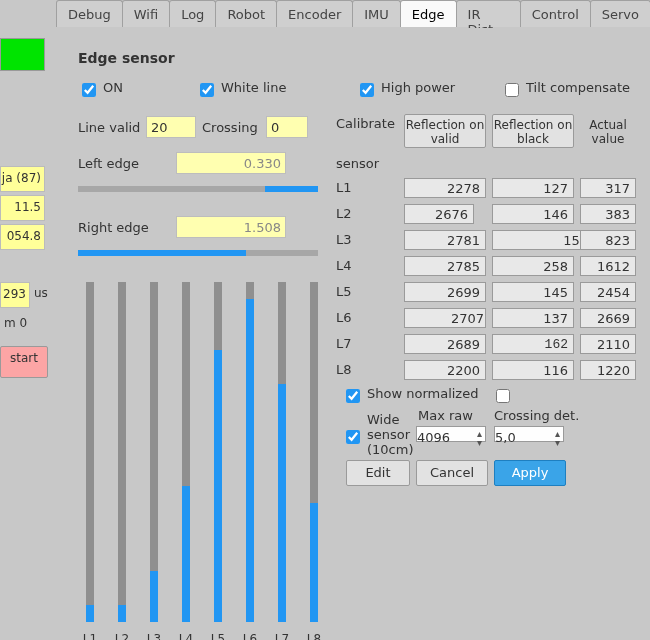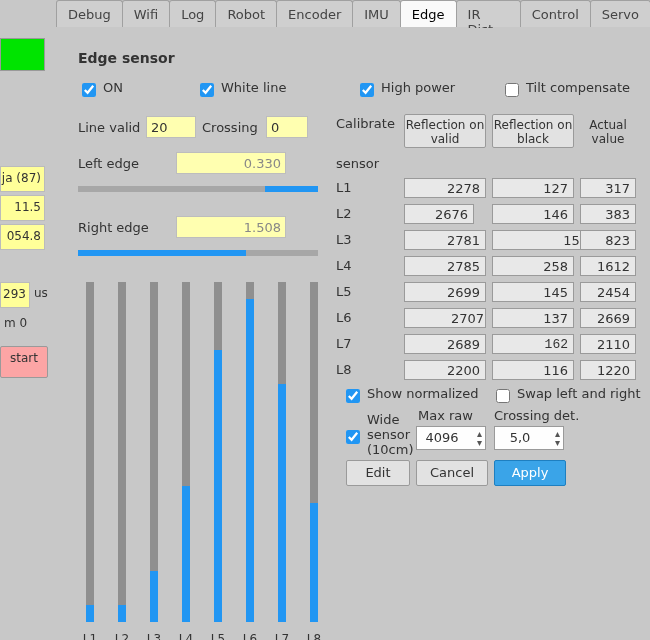--- a/index.html
+++ b/index.html
@@ -31,21 +31,21 @@
   
   .prog{position:absolute;height:6px;background:#a7a7a7;}
   .prog .fill{position:absolute;height:6px;background:#2196f3;top:0;}
 
   
   .hd{position:absolute;text-align:center;font-size:12px;line-height:14px;}
   .hd-btn{position:absolute;background:#e2e2e2;border:1px solid #9a9a9a;text-align:center;font-size:12px;line-height:14px;padding-top:3px;box-sizing:border-box;border-radius:2px;height:34px;cursor:pointer;}
   .cell{position:absolute;height:20px;background:#e8e8e8;border:1px solid #9a9a9a;box-sizing:border-box;text-align:right;padding:2px 5px 0 0;font-size:13px;}
   .slabel{position:absolute;font-size:13px;}
 
-  .num-in{position:absolute;height:24px;background:#fefefe;border:1px solid #9a9a9a;box-sizing:border-box;text-align:center;padding:3px 18px 0 0;font-size:13px;}
+  .num-in{position:absolute;height:16px;background:#fefefe;border:1px solid #9a9a9a;box-sizing:border-box;text-align:left;padding:3px 18px 0 0;font-size:13px;}
   .spin{position:absolute;right:3px;top:2px;font-size:10px;line-height:9px;color:#555;pointer-events:none;}
 
   .btn{position:absolute;height:26px;background:#e2e2e2;border:1px solid #9a9a9a;text-align:center;padding-top:4px;font-size:13px;border-radius:2px;box-sizing:border-box;cursor:pointer;}
   .btn.primary{background:#3aa4e8;color:#fff;border-color:#1e7fc0;}
 
   
   #chart{position:absolute;left:24px;top:240px;width:260px;height:380px;}
   .bar-col{position:absolute;bottom:26px;width:8px;background:#8f8f8f;}
   .bar-fill{position:absolute;bottom:0;width:8px;background:#2196f3;}
   .bar-lbl{position:absolute;bottom:2px;width:24px;text-align:center;font-size:12px;}
@@ -157,21 +157,20 @@
         <div class="cell" style="left: 436px; top: 332px; width: 82px;">116</div>
         <div class="cell" style="left: 524px; top: 332px; width: 56px;">1220</div>
       </div>
 
     <label class="cb" style="left:286px;top:358px">
       <input type="checkbox" checked="" style="">
       <span>Show normalized</span>
     </label>
     <label class="cb" style="left:436px;top:358px">
       <input type="checkbox" style="">
-      <span>Swap left and right</span>
     </label>
 
     <label class="cb" style="left:286px;top:384px;align-items:center">
       <input type="checkbox" style="margin-top: 8px;" checked="">
       <span style="white-space:pre-line;line-height:15px">Wide<br>sensor<br>(10cm)</span>
     </label>
     <div class="lbl" style="left:362px;top:380px">Max raw</div>
     <div class="lbl" style="left:438px;top:380px">Crossing det.</div>
     <div class="num-in" style="left:360px;top:398px;width:70px"><span>4096</span><span class="spin">▴<br>▾</span></div>
     <div class="num-in" style="left:438px;top:398px;width:70px"><span>5,0</span><span class="spin">▴<br>▾</span></div>

